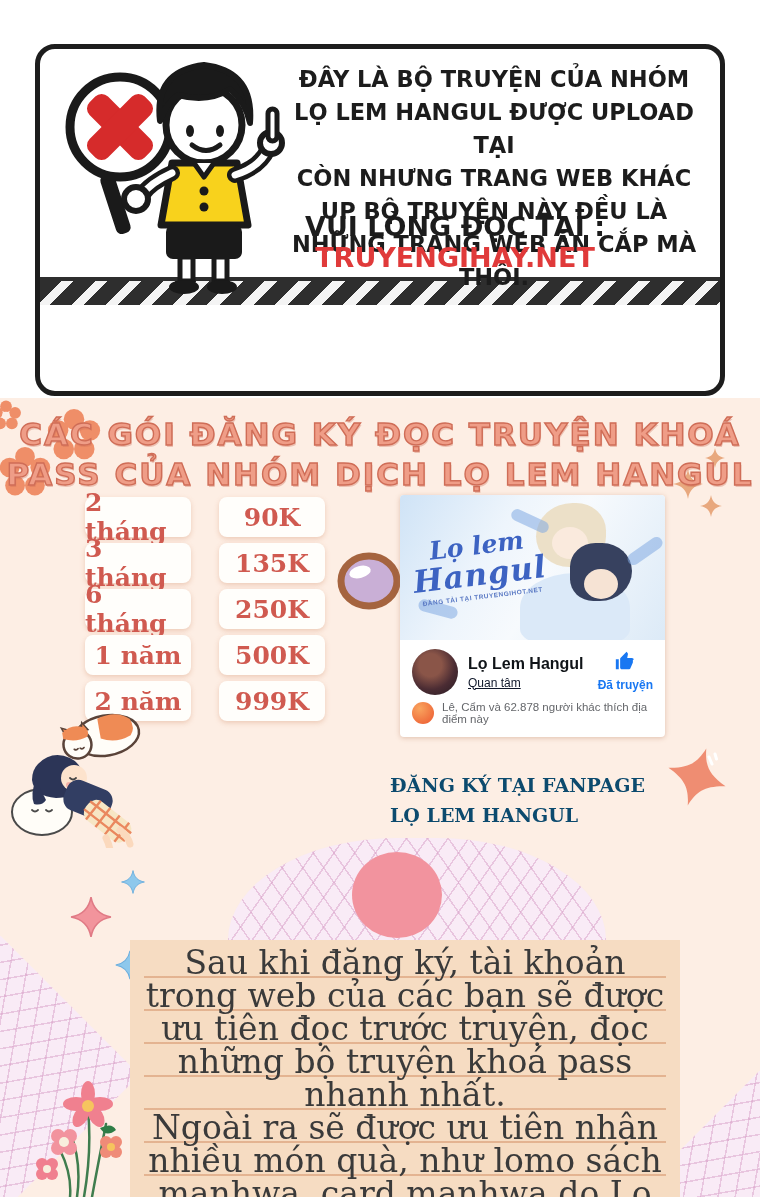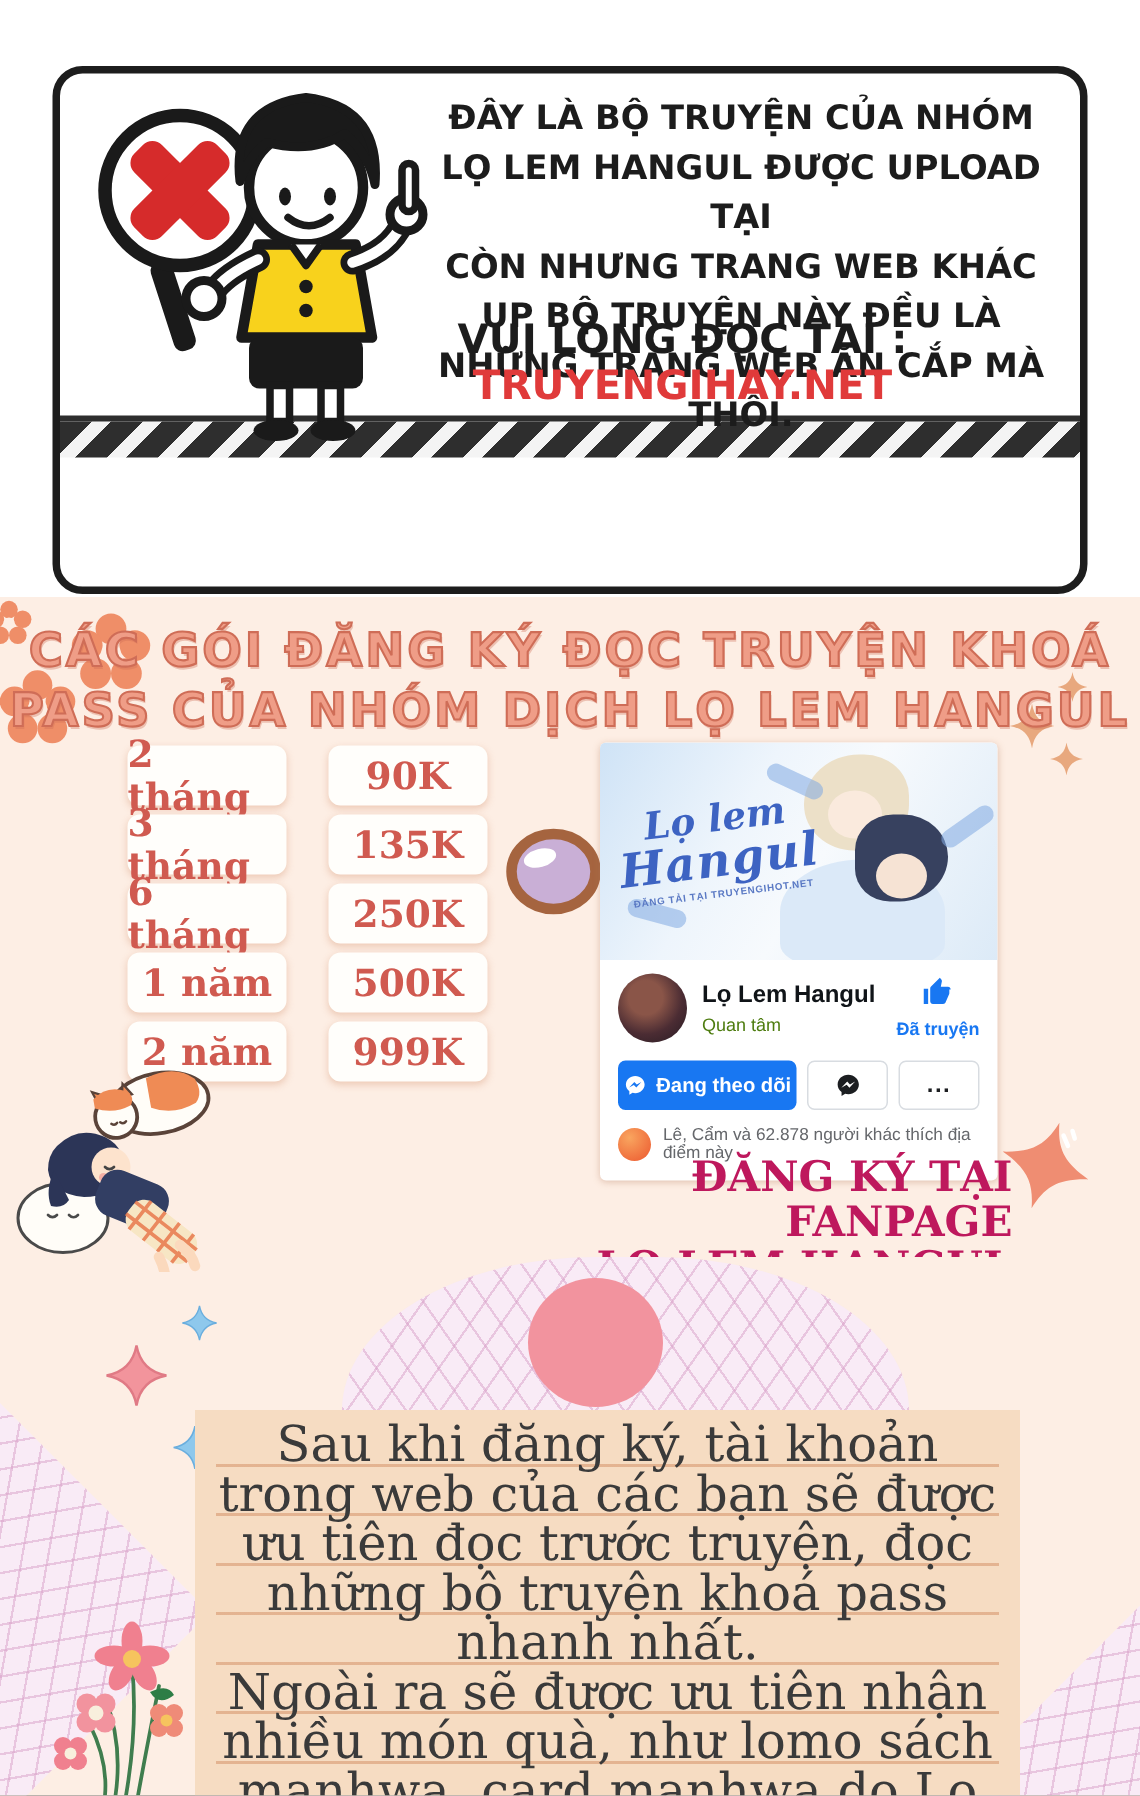--- a/index.html
+++ b/index.html
@@ -82,21 +82,21 @@
   .fb-logo .l1 { font-size:25px; line-height:25px; }
   .fb-logo .l2 { font-size:31px; line-height:32px; letter-spacing:1px; }
   .fb-logo .l3 { font-size:6.5px; font-style:normal; font-family:"Liberation Sans",sans-serif;
     color:#5a79c4; letter-spacing:.5px; margin-top:3px; }
   .fb-info { position:relative; padding:9px 12px 4px; display:flex; gap:10px; align-items:center; }
   .fb-avatar {
     width:46px; height:46px; border-radius:50%; flex:0 0 46px;
     background:radial-gradient(circle at 40% 35%, #8a5548 0 28%, #4b2c33 60%, #241a22 100%);
   }
   .fb-name { font-size:16px; font-weight:bold; color:#101418; }
-  .fb-sub { font-size:12px; color:#4d7c0f; margin-top:3px; }
+  .fb-sub { font-size:12px; color:#0f172a; margin-top:3px;text-decoration:underline; }
   .fb-liked { position:absolute; right:12px; top:10px; text-align:center; }
   .fb-liked .lbl { font-size:12px; font-weight:bold; color:#1877f2; margin-top:2px; }
   .fb-buttons { display:flex; gap:7px; padding:8px 12px 9px; }
   .btn-follow {
     flex:1; height:33px; background:#1877f2; color:#fff; border-radius:5px;
     display:flex; align-items:center; justify-content:center; gap:7px;
     font-size:13.5px; font-weight:bold;
   }
   .btn-sq {
     width:54px; height:33px; background:#fff; border:1px solid #d8dce1; border-radius:5px;
@@ -104,23 +104,23 @@
     font-size:16px; font-weight:bold; letter-spacing:1px;
   }
   .fb-likes { display:flex; align-items:center; gap:8px; padding:2px 12px 12px; }
   .fb-likes .txt { font-size:11.5px; color:#65676b; }
   .react-emoji {
     width:22px; height:22px; border-radius:50%; flex:0 0 22px;
     background:radial-gradient(circle at 35% 30%, #f9a55f, #ef6b3b 75%);
   }
 
   .register-note {
-    position:absolute; left:390px; width:285px; top:372px; text-align:right;
-    font-family:"DejaVu Serif", serif; font-weight:bold; font-size:28px;
-    line-height:30px; color:#be185d;
+    position:absolute; left:390px; width:285px; top:372px; text-align:left;
+    font-family:"DejaVu Serif", serif; font-weight:bold; font-size:19px;
+    line-height:30px; color:#0c4a6e;
   }
 
   
   .sec-benefits { position:absolute; top:838px; left:0; width:760px; height:359px; background:#fdeee4; }
   .lattice {
     background-color:#f9ebf6;
     background-image:
       repeating-linear-gradient(55deg, rgba(216,160,200,.5) 0 1.5px, transparent 1.5px 17px),
       repeating-linear-gradient(-55deg, rgba(216,160,200,.5) 0 1.5px, transparent 1.5px 17px);
   }
@@ -322,34 +322,20 @@
           <div class="fb-sub">Quan tâm</div>
         </span>
         <span class="fb-liked">
           <svg width="22" height="22" viewBox="0 0 24 24" fill="#1877f2">
             <path d="M2 10h3.2v11H2zM21.6 10.6c0-1.1-.9-2-2-2h-5.2l.8-4v-.3c0-.4-.2-.9-.4-1.1L13.7 2 7.3 8.4c-.4.3-.6.8-.6 1.4v9.2c0 1.1.9 2 2 2h7.4c.8 0 1.5-.5 1.8-1.2l2.6-6c.1-.3.1-.5.1-.8v-2.4z"></path>
           </svg>
           <div class="lbl">Đã truyện</div>
         </span>
       </div>
 
-      <div class="fb-buttons">
-        <div class="btn-follow">
-          <svg width="15" height="15" viewBox="0 0 24 24" fill="#ffffff">
-            <path d="M12 2C6.5 2 2 6.1 2 11.2c0 2.9 1.4 5.4 3.7 7.1V22l3.4-1.9c.9.3 1.9.4 2.9.4 5.5 0 10-4.1 10-9.2S17.5 2 12 2zm1.1 12.3l-2.6-2.7-5 2.7 5.5-5.8 2.6 2.7 4.9-2.7-5.4 5.8z"></path>
-          </svg>
-          <span>Đang theo dõi</span>
-        </div>
-        <div class="btn-sq">
-          <svg width="17" height="17" viewBox="0 0 24 24" fill="#1c1e21">
-            <path d="M12 2C6.5 2 2 6.1 2 11.2c0 2.9 1.4 5.4 3.7 7.1V22l3.4-1.9c.9.3 1.9.4 2.9.4 5.5 0 10-4.1 10-9.2S17.5 2 12 2zm1.1 12.3l-2.6-2.7-5 2.7 5.5-5.8 2.6 2.7 4.9-2.7-5.4 5.8z"></path>
-          </svg>
-        </div>
-        <div class="btn-sq">...</div>
-      </div>
 
       <div class="fb-likes">
         <span class="react-emoji"></span>
         <span class="txt">Lê, Cẩm và 62.878 người khác thích địa điểm này</span>
       </div>
     </div>
 
     <div class="register-note">
       <div>ĐĂNG KÝ TẠI FANPAGE</div>
       <div>LỌ LEM HANGUL</div>

